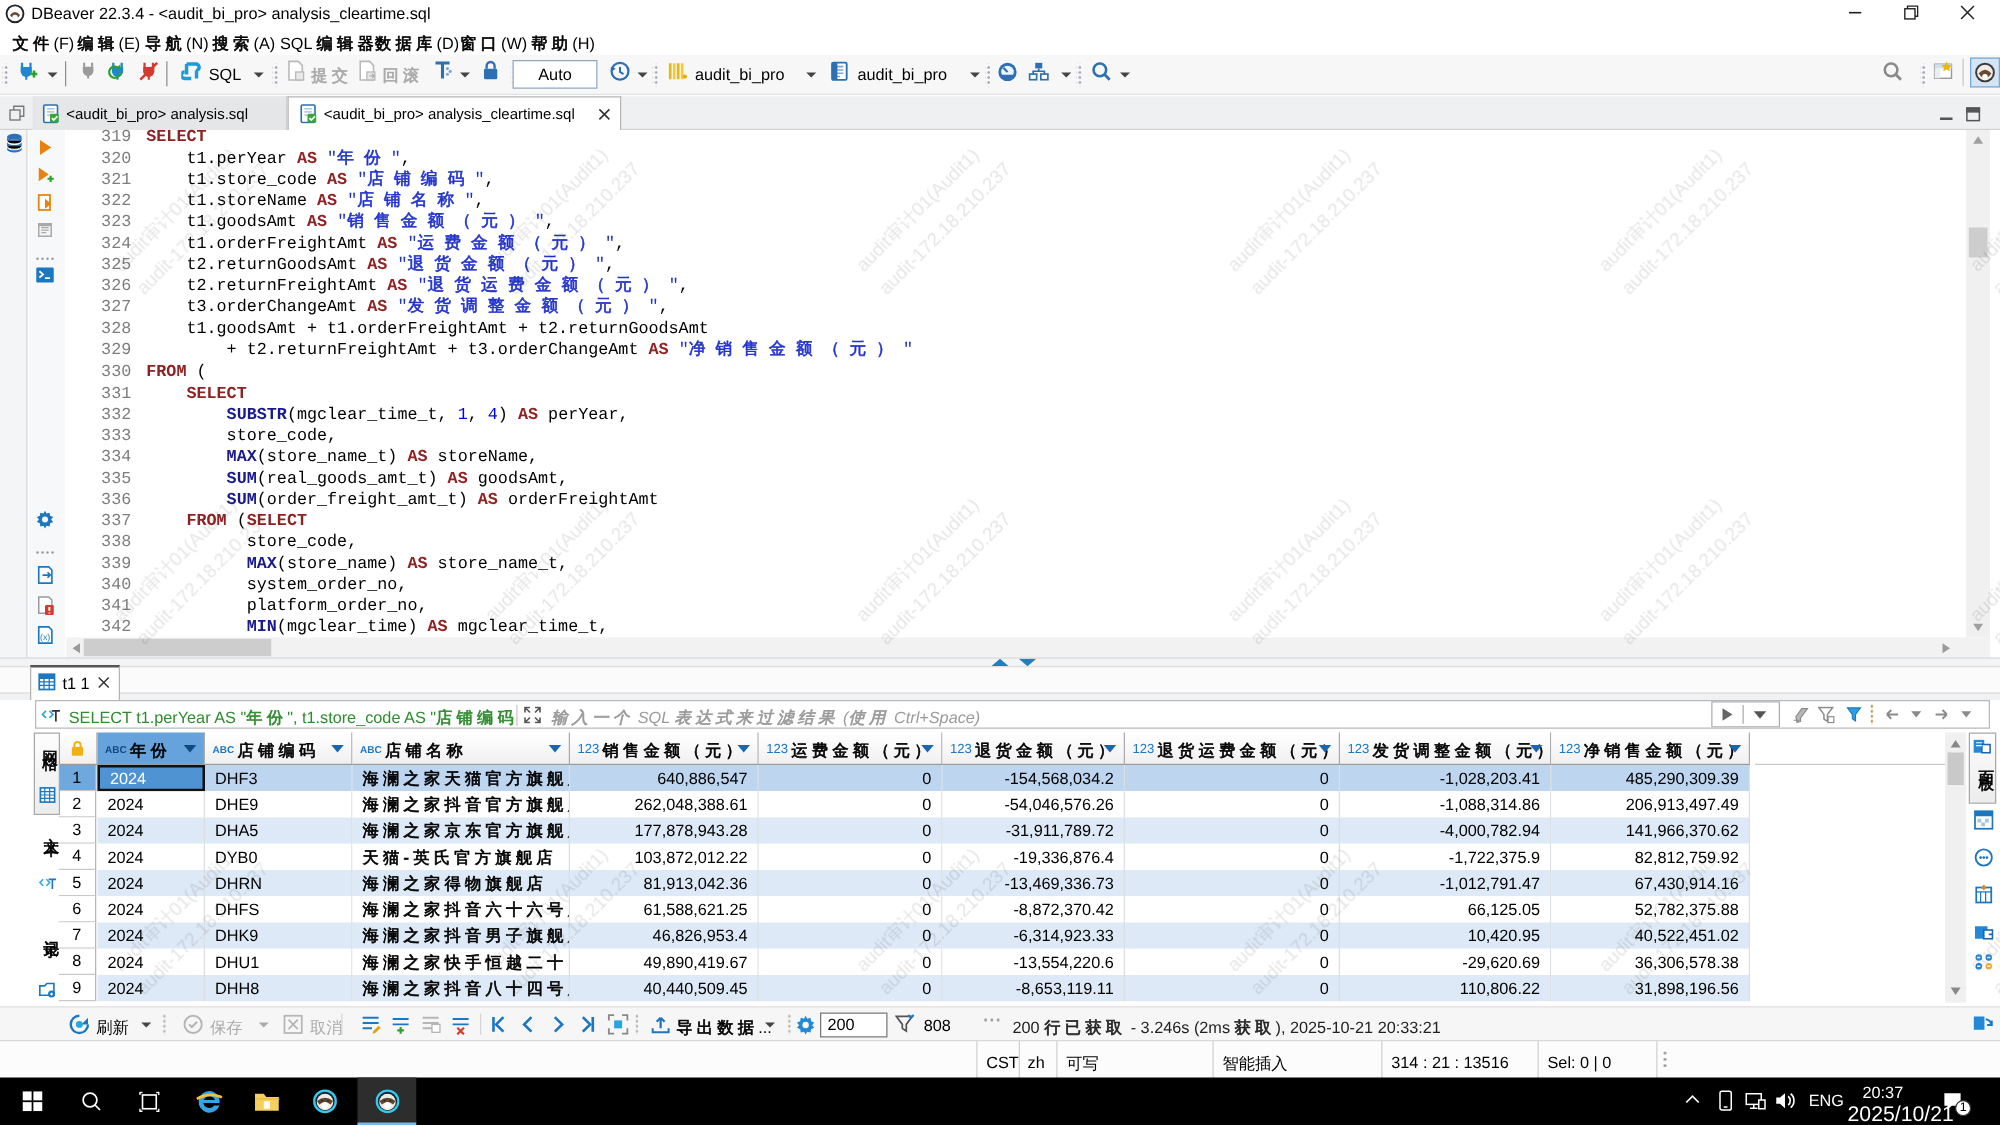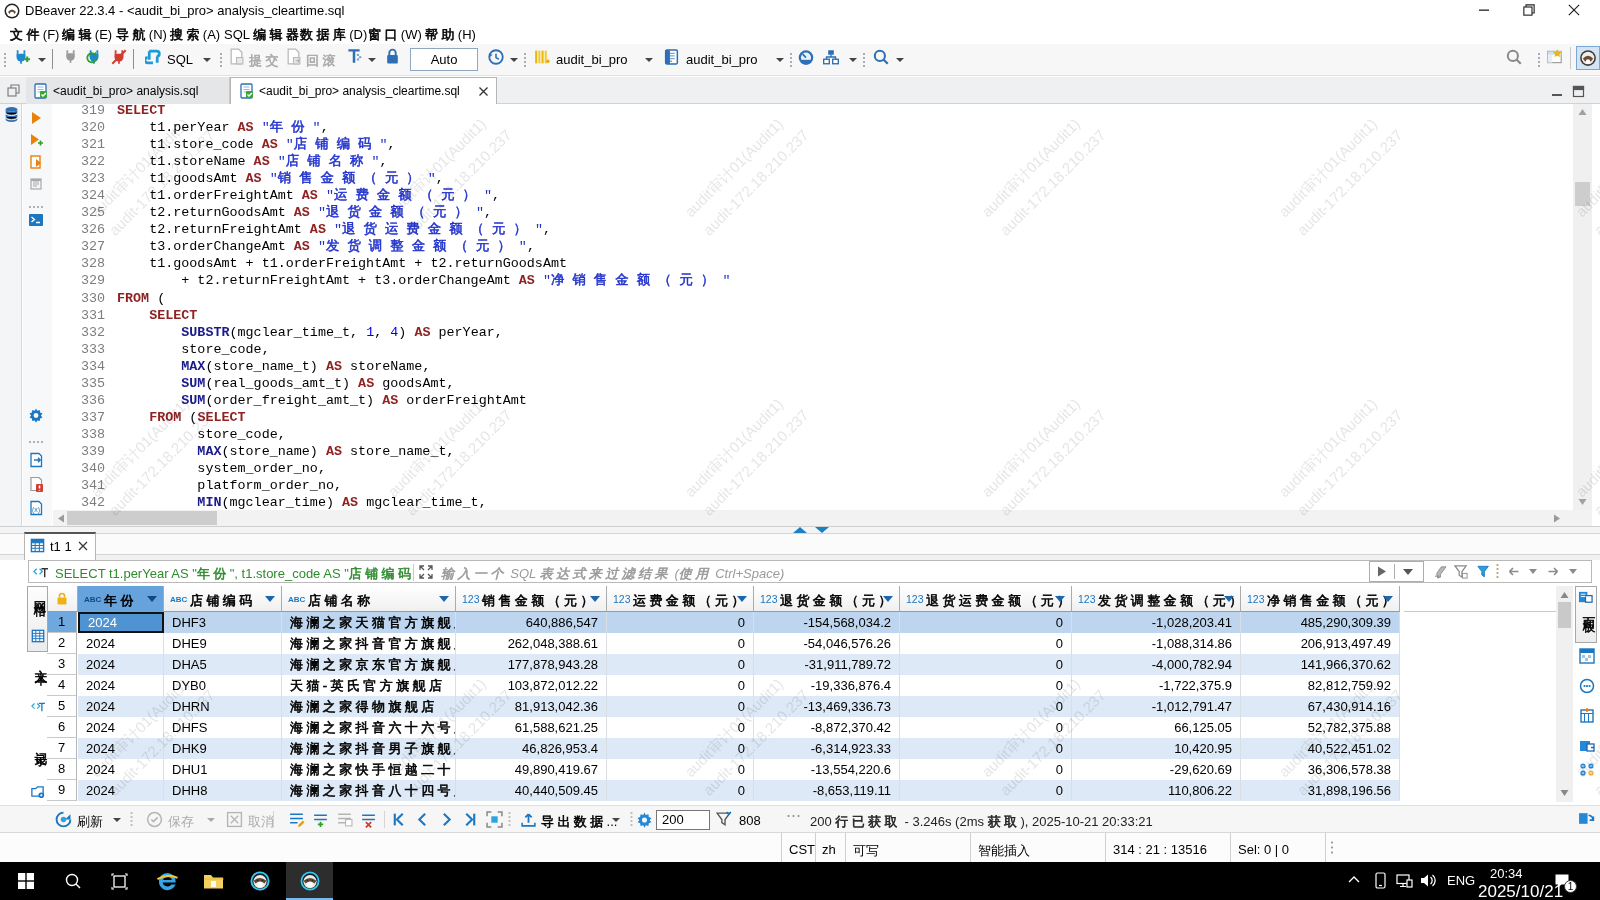--- a/index.html
+++ b/index.html
@@ -715,18 +715,18 @@
 <svg class="ic" style="left:1396px;top:12px" width="17" height="14" viewBox="0 0 17 14" fill="none" stroke="#fff" stroke-width="1.2">
       <rect x="1" y="1" width="12" height="8.5"></rect>
       <path d="M4 12.5 h6 M7 9.5 v3"></path>
       <rect x="11" y="6" width="5" height="7" fill="#000" stroke="#fff"></rect>
     </svg>
 <svg class="ic" style="left:1420px;top:11px" width="17" height="15" viewBox="0 0 17 15">
       <path d="M1 5 h3 L8 1.5 v12 L4 10 H1z" fill="#fff"></path>
       <path d="M10.5 4 a4.5 4.5 0 0 1 0 7 M12.5 2 a7 7 0 0 1 0 11" stroke="#fff" stroke-width="1.3" fill="none"></path>
     </svg>
 <span class="abs" style="left:1447px;top:11px;color:#fff;font-size:13px">ENG</span>
-<span class="abs" style="left:1490px;top:4px;color:#fff;font-size:13px">20:34</span>
+<span class="abs" style="left:1490px;top:4px;color:#fff;font-size:13px">20:37</span>
 <span class="abs" style="left:1478px;top:20px;color:#fff;font-size:17px">2025/10/21</span>
 <svg class="ic" style="left:1554px;top:11px" width="17" height="16" viewBox="0 0 17 16">
       <path d="M1.5 1.5 h13 v10 h-7 l-3.5 3 v-3 h-2.5z" fill="#fff"></path>
     </svg>
 <div class="abs" style="left:1564px;top:18px;width:13px;height:13px;background:#fff;border:1px solid #333;border-radius:50%;font-size:10px;text-align:center;line-height:12px;color:#000">1</div>
 </div>
 </body></html>

